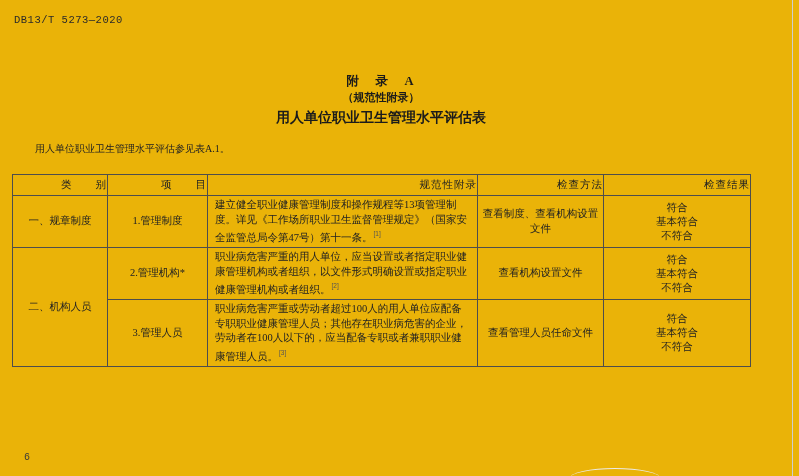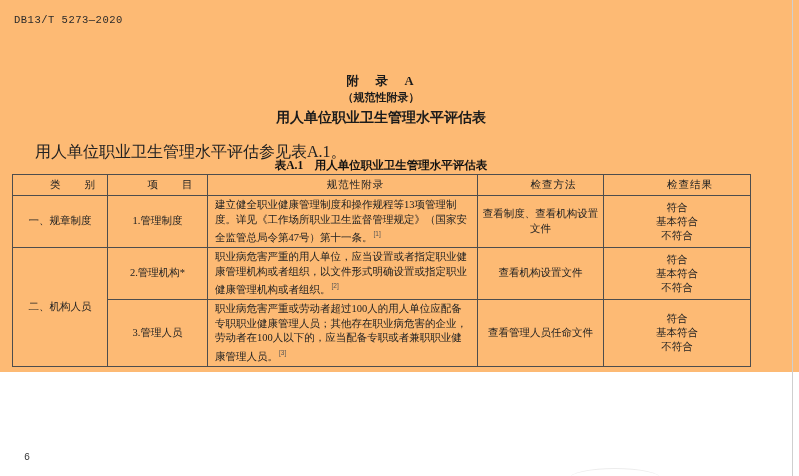--- a/index.html
+++ b/index.html
@@ -3,58 +3,58 @@
 <meta charset="utf-8">
 <style>
   * { margin: 0; padding: 0; box-sizing: border-box; }
   html, body {
     width: 799px; height: 476px;
     background: #ffffff;
     font-family: "Liberation Serif", "DejaVu Serif", serif;
     color: #1e1e1e;
     overflow: hidden;
   }
-  .page { position: relative; width: 799px; height: 372px; background: #fdba74; }
+  .page { position: relative; width: 799px; height: 476px; background: #eab308; }
 
   .doc-number {
     position: absolute; left: 14px; top: 14px;
     font-size: 10.5px; letter-spacing: 0.5px; color: #2a2a2a;
     font-family: "Liberation Mono", "DejaVu Sans Mono", monospace;
   }
 
   .title-block {
     position: absolute; left: 12px; top: 66px; width: 738px;
     text-align: center; font-weight: bold; color: #1b1b1b;
   }
   .title-block .t1 { font-size: 12.5px; letter-spacing: 2px; margin-top: 7px; }
   .title-block .t2 { font-size: 11px;  }
   .title-block .t3 { font-size: 14px; margin-top: 4px; }
 
   .intro {
     position: absolute; left: 35px; top: 142px;
-    font-size: 16px; color: #222;
+    font-size: 10px; color: #222;
   }
 
   .caption {
     position: absolute; left: 12px; top: 158px; width: 738px;
     text-align: center; font-weight: bold; font-size: 11.5px; color: #111;
   }
 
   table.eval {
     position: absolute; left: 12px; top: 174px;
     width: 738px; border-collapse: collapse; table-layout: fixed;
     font-size: 10.5px; color: #222;
   }
   table.eval th, table.eval td {
     border: 1px solid #4d4d4d;
     vertical-align: middle;
     line-height: 14.5px;
     font-weight: normal;
   }
-  table.eval th { height: 21px; text-align: center; letter-spacing: 1px; padding-left: 26px; }
+  table.eval th { height: 21px; text-align: right; letter-spacing: 1px; padding-left: 26px; }
   td.center { text-align: center; padding: 2px 4px; }
   td.req    { text-align: left; padding: 2px 7px; }
   tr.r1 { height: 43px; }
   tr.r2 { height: 47px; }
   tr.r3 { height: 45px; }
   .result-line { text-align: center; line-height: 14px; }
   sup.note {
     font-size: 6.5px; color: #555; vertical-align: super; margin-left: 1px;
     font-family: "Liberation Sans", "DejaVu Sans", sans-serif;
   }
@@ -82,21 +82,20 @@
   <div class="doc-number">DB13/T 5273—2020</div>
 
   <div class="title-block">
     <div class="t1">附　录　A</div>
     <div class="t2">（规范性附录）</div>
     <div class="t3">用人单位职业卫生管理水平评估表</div>
   </div>
 
   <div class="intro">用人单位职业卫生管理水平评估参见表A.1。</div>
 
-  <div class="caption">表A.1　用人单位职业卫生管理水平评估表</div>
 
   <table class="eval">
     <colgroup>
       <col style="width:95px">
         <col style="width:100px">
         <col style="width:270px">
         <col style="width:126px">
         <col style="width:147px">
     </colgroup>
     <thead>

